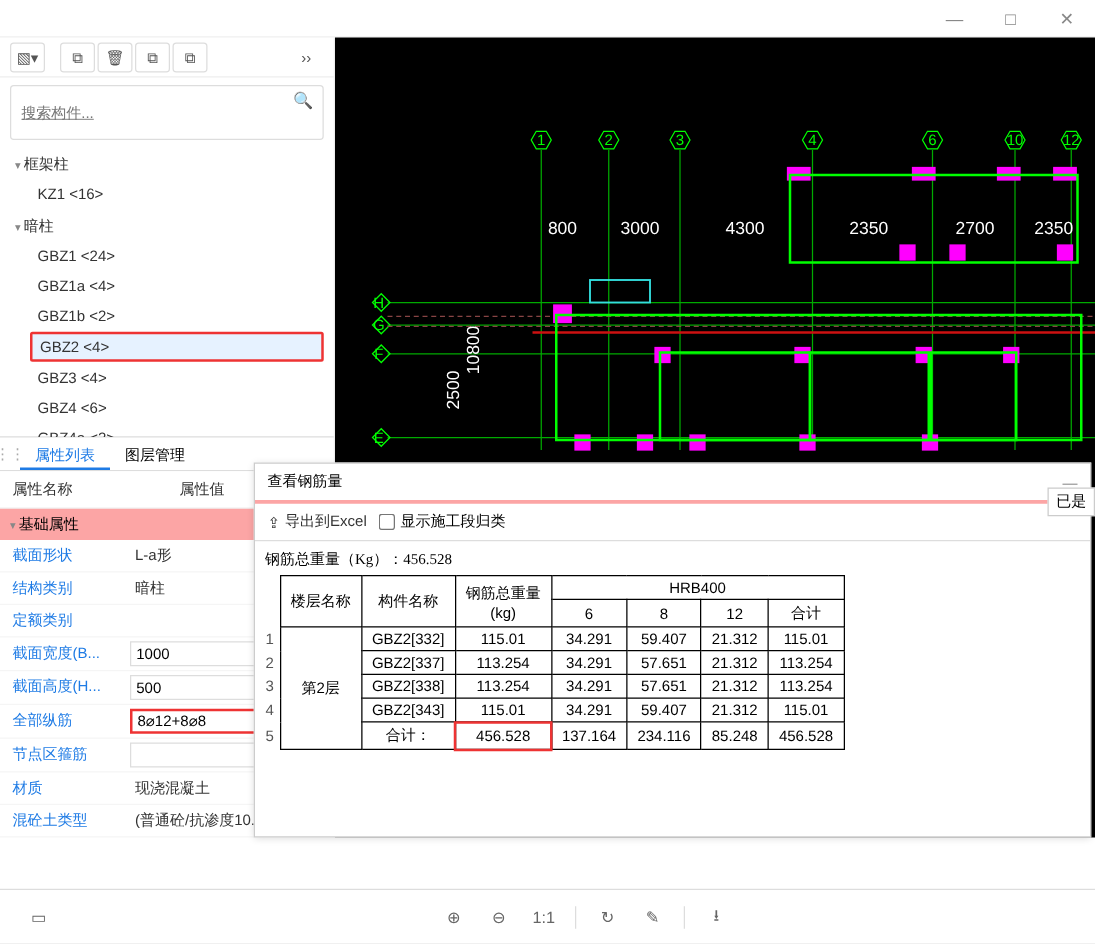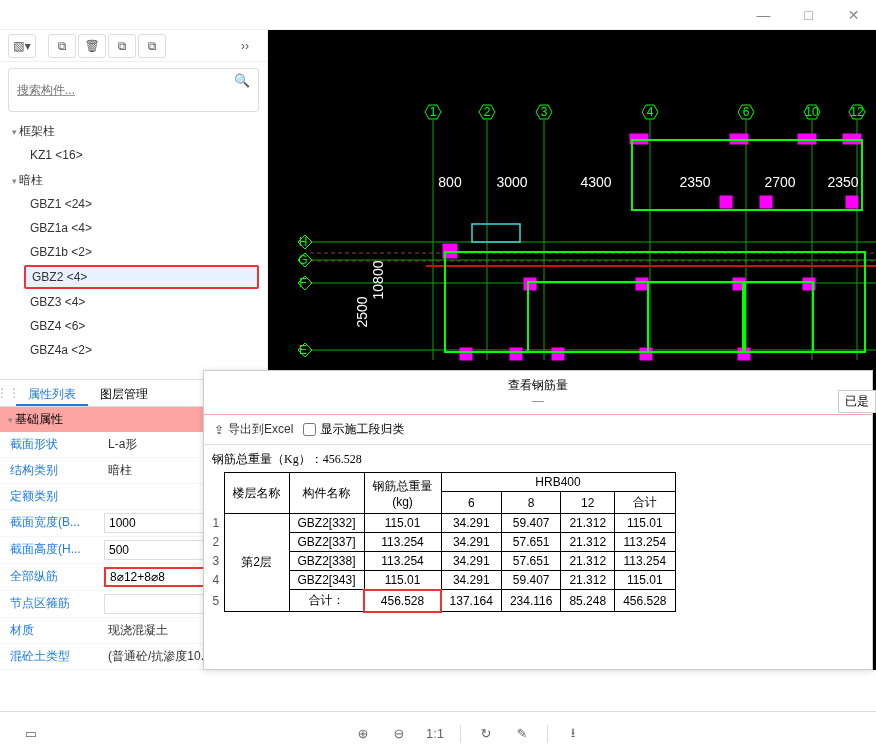--- a/index.html
+++ b/index.html
@@ -44,21 +44,21 @@
 .prop-row { display: flex; font-size: 12px; border-bottom: 1px solid #f5f5f5; }
 .prop-row .pn { width: 100px; padding: 4px 10px; color: #1e7be5; }
 .prop-row .pv { flex: 1; padding: 3px 4px; }
 .prop-row .pv input { width: 100%; border: 1px solid #ddd; padding: 2px 4px; font-size: 12px; height: 20px; }
 .prop-row .pv.plain { padding: 4px 8px; color: #333; }
 .prop-row.boxed .pv { }
 .prop-row.boxed .pv input { border: 2px solid #e33; }
 
 
 .report { position: absolute; left: 203px; top: 370px; width: 670px; height: 300px; background: #fff; border: 1px solid #ccc; z-index: 5; font-size: 12px; box-shadow: 0 1px 6px rgba(0,0,0,.15); }
-.report-title { padding: 6px 10px; border-bottom: 1px solid #fca5a5; display: flex; justify-content: space-between; align-items: center; flex-direction: column; }
+.report-title { padding: 6px 10px; border-bottom: 3px solid #fca5a5; display: flex; justify-content: space-between; align-items: center; }
 .report-title .min { color: #888; cursor: pointer; }
 .report-toolbar { padding: 6px 10px; border-bottom: 1px solid #ddd; display: flex; align-items: center; gap: 10px; }
 .export-btn { display: flex; align-items: center; gap: 4px; cursor: pointer; color: #333; }
 .checkbox-lbl { display: flex; align-items: center; gap: 4px; }
 .report-body { padding: 4px 8px; }
 .total-line { padding: 2px 0 4px; font-family: SimSun, serif; }
 .rtable { border-collapse: collapse; font-family: SimSun, serif; font-size: 12px; }
 .rtable th, .rtable td { border: 1px solid #000; padding: 2px 8px; text-align: center; white-space: nowrap; }
 .rtable th { font-weight: normal; }
 .rownum { width: 12px; text-align: right; color: #555; font-family: Arial; }
@@ -127,20 +127,24 @@
         <div class="tree-item">GBZ4 &lt;6&gt;</div>
         <div class="tree-item">GBZ4a &lt;2&gt;</div>
 
       </div>
     </div>
 
     <div class="prop-tabs">
       <div class="dots">⋮⋮</div>
       <div class="prop-tab active">属性列表</div>
       <div class="prop-tab">图层管理</div>
+    </div>
+    <div class="prop-header">
+      <div>属性名称</div>
+      <div>属性值</div>
     </div>
     <div class="prop-section">基础属性</div>
 
     <div class="prop-row">
         <div class="pn">截面形状</div>
         <div class="pv plain">L-a形</div>
       </div>
     <div class="prop-row">
         <div class="pn">结构类别</div>
         <div class="pv plain">暗柱</div>

